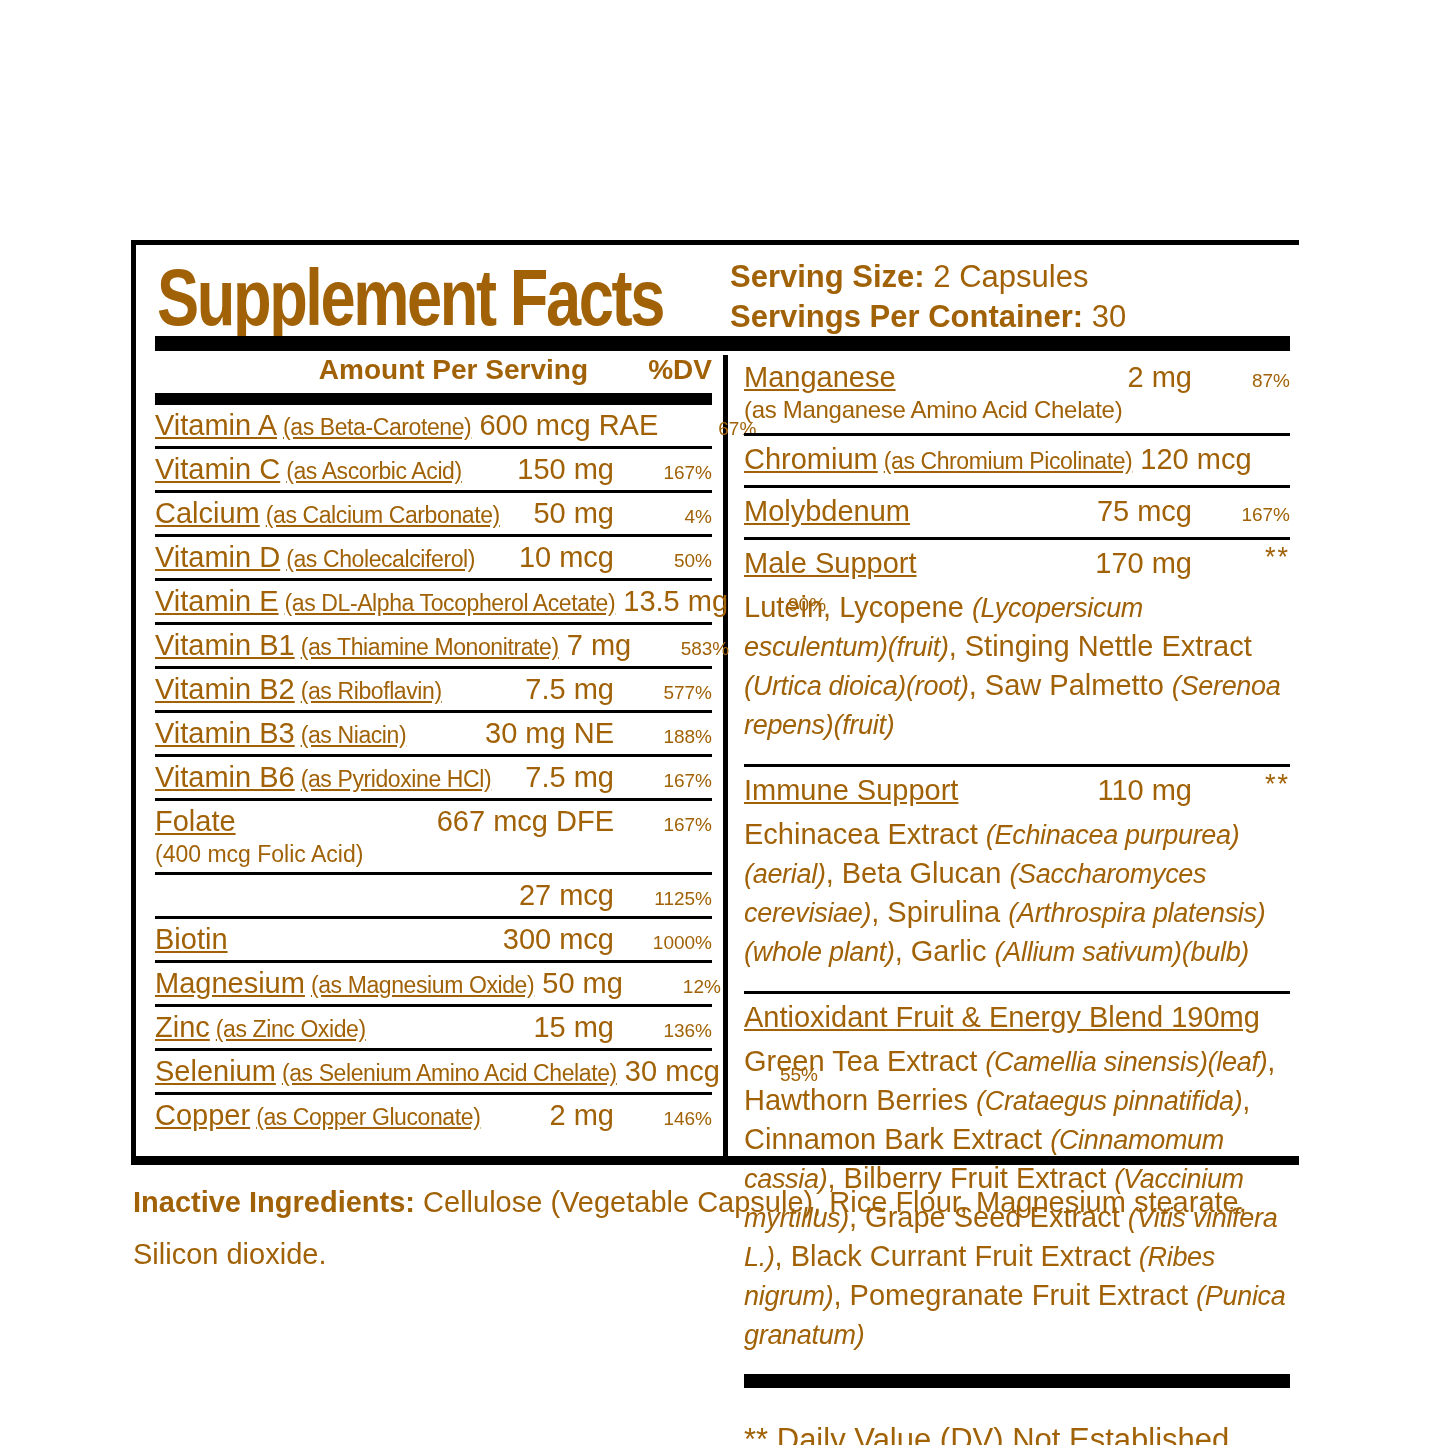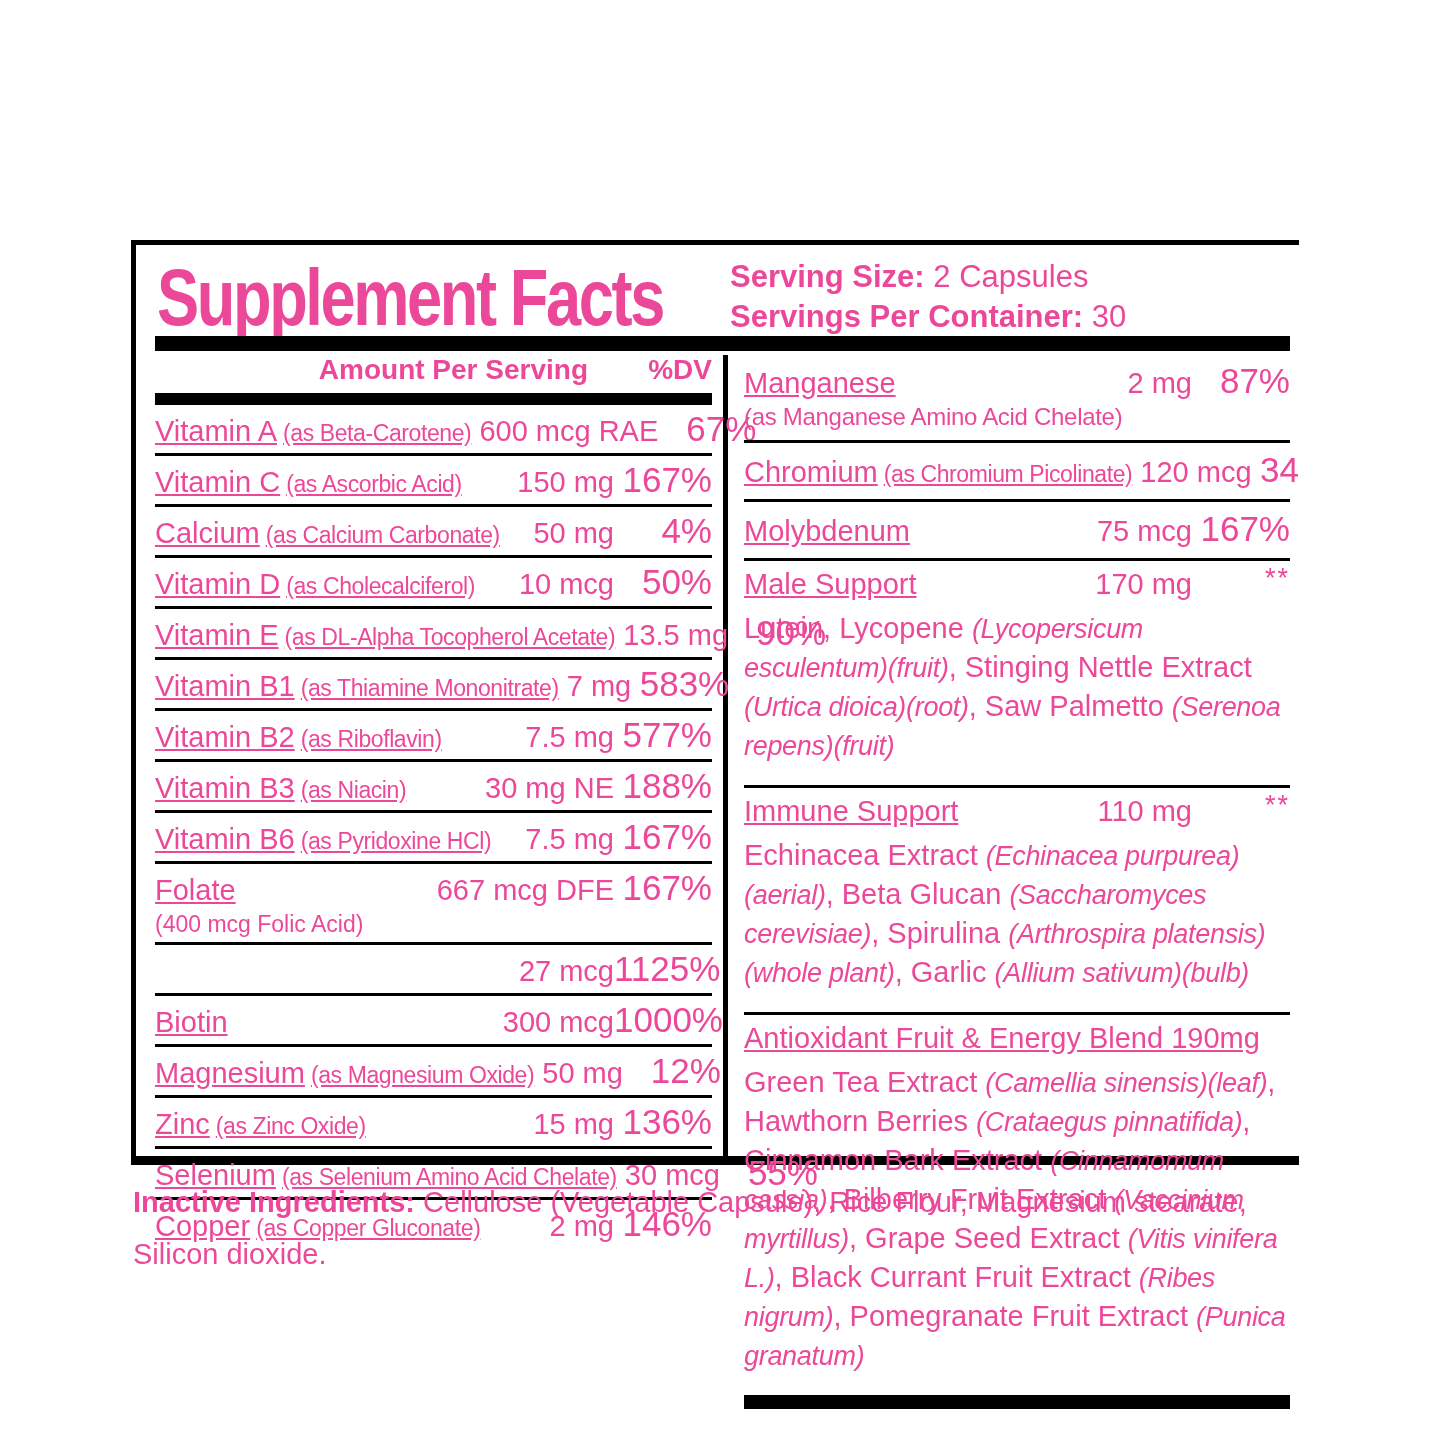--- a/index.html
+++ b/index.html
@@ -1,18 +1,18 @@
 <!DOCTYPE html>
 <html><head>
 <meta charset="utf-8">
 <style>
   html,body{margin:0;padding:0;background:#ffffff;}
   .canvas{
     position:relative;width:1299px;height:1445px;background:#ffffff;
-    font-family:"Liberation Sans","DejaVu Sans",sans-serif;color:#ec4899;
+    font-family:"Liberation Sans","DejaVu Sans",sans-serif;color:#a16207;
     overflow:hidden;
   }
   .panel{
     position:absolute;left:131px;top:240px;width:1179px;height:925px;
     border:5px solid #000;border-bottom-width:9px;box-sizing:border-box;
     background:#fff;
   }
   .title{
     position:absolute;left:21px;top:14px;
     font-size:79px;line-height:78px;font-weight:900;letter-spacing:-3px;
@@ -33,21 +33,21 @@
   .lhead{display:flex;justify-content:flex-end;align-items:baseline;
     font-weight:bold;font-size:28px;padding-bottom:7px;}
   .lhead .dvh{width:98px;text-align:right;margin-left:26px;}
   .headbar{height:12px;background:#000;}
   .lrow{border-bottom:3px solid #000;padding:4px 0 4px 0;}
   .lrow:last-child{border-bottom:none;}
   .lrow-main{display:flex;align-items:baseline;}
   .nm{white-space:nowrap;font-size:29px;text-decoration:underline;}
   .nm .d{font-size:23px;letter-spacing:-0.4px;margin-left:6px;}
   .amt{margin-left:auto;white-space:nowrap;font-size:29px;padding-left:8px;}
-  .dv{width:98px;text-align:right;white-space:nowrap;font-size:35px;flex:none;}
+  .dv{width:98px;text-align:right;white-space:nowrap;font-size:19px;flex:none;}
   .amt-note{font-size:23px;padding-top:3px;}
   
   .rightcol{
     position:absolute;left:608px;right:15px;top:109px;bottom:10px;
     display:flex;flex-direction:column;
   }
   .rsec{border-bottom:3px solid #000;padding:7px 0 9px 0;}
   .rsec:last-of-type{border-bottom:none;}
   .rsec.has-para{padding-bottom:20px;}
   .rrow{display:flex;align-items:baseline;}

